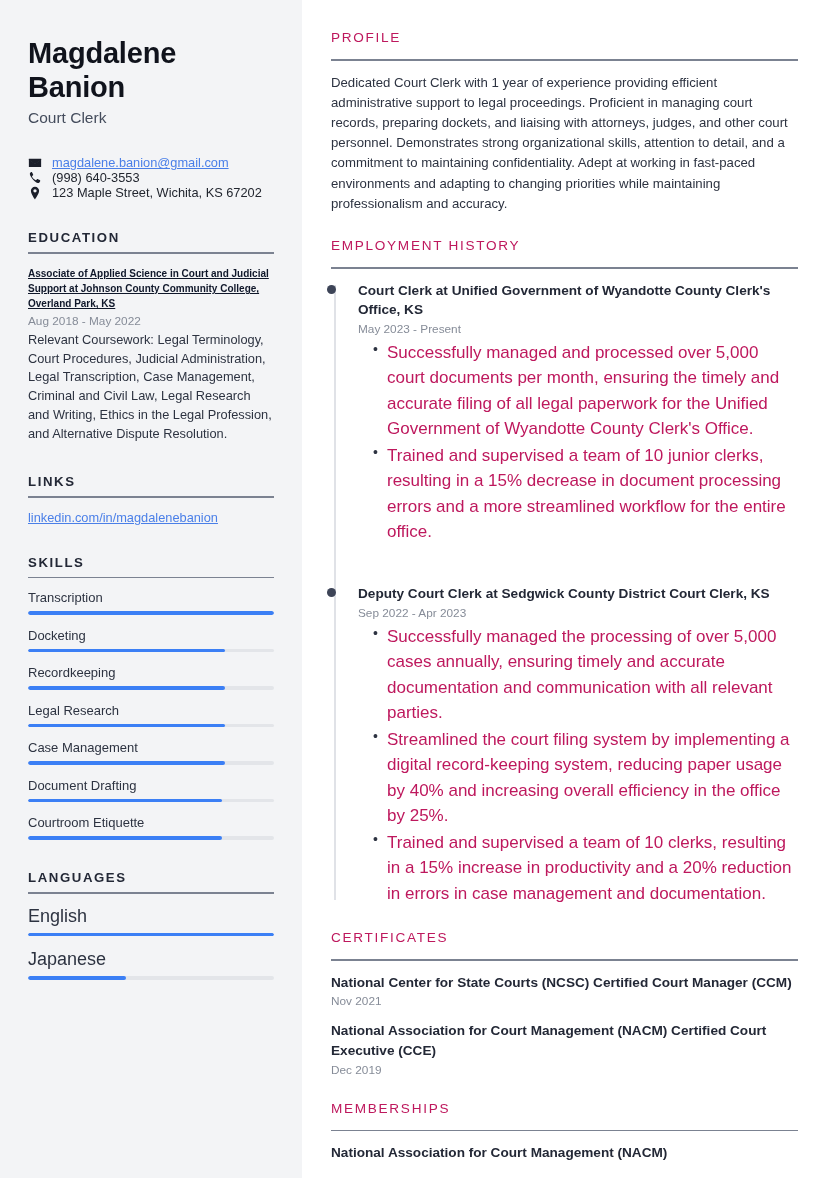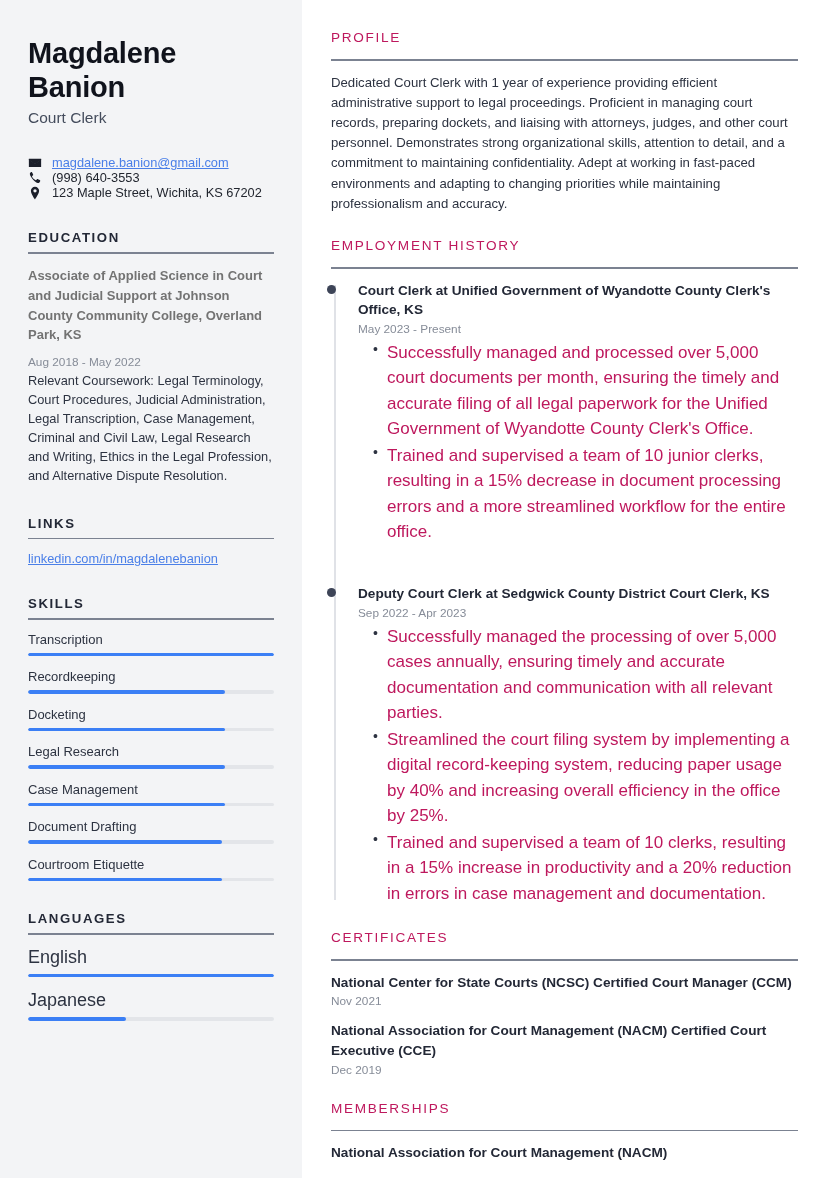--- a/index.html
+++ b/index.html
@@ -80,29 +80,30 @@
     padding-bottom: 7px;
   }
   .heading-rule {
     height: 1.6px;
     background: #7b8291;
     width: 100%;
     margin-bottom: 12px;
   }
 
   .edu-title {
-    font-size: 13px;
-    font-weight: 700;
-    color: #737373;
+    font-size: 10px;
+    font-weight: 700;
+    color: #0f172a;
     line-height: 1.52;
+    text-decoration: underline;
   }
   .edu-date {
     font-size: 11.8px;
     color: #868c98;
-    margin-top: 10px;
+    margin-top: 2px;
     margin-bottom: 3px;
   }
   .edu-desc {
     font-size: 12.8px;
     color: #2d3341;
     line-height: 1.48;
   }
 
   .links-list a {
     display: block;
@@ -303,27 +304,27 @@
       <div class="side-heading">SKILLS</div>
       <div class="heading-rule"></div>
       <div id="skills-container">
           <div class="skill-row">
             <div class="skill-label">Transcription</div>
             <div class="bar-track">
               <div class="bar-fill" style="width: 100%;"></div>
             </div>
           </div>
           <div class="skill-row">
+            <div class="skill-label">Docketing</div>
+            <div class="bar-track">
+              <div class="bar-fill" style="width: 80%;"></div>
+            </div>
+          </div>
+          <div class="skill-row">
             <div class="skill-label">Recordkeeping</div>
-            <div class="bar-track">
-              <div class="bar-fill" style="width: 80%;"></div>
-            </div>
-          </div>
-          <div class="skill-row">
-            <div class="skill-label">Docketing</div>
             <div class="bar-track">
               <div class="bar-fill" style="width: 80%;"></div>
             </div>
           </div>
           <div class="skill-row">
             <div class="skill-label">Legal Research</div>
             <div class="bar-track">
               <div class="bar-fill" style="width: 80%;"></div>
             </div>
           </div>

